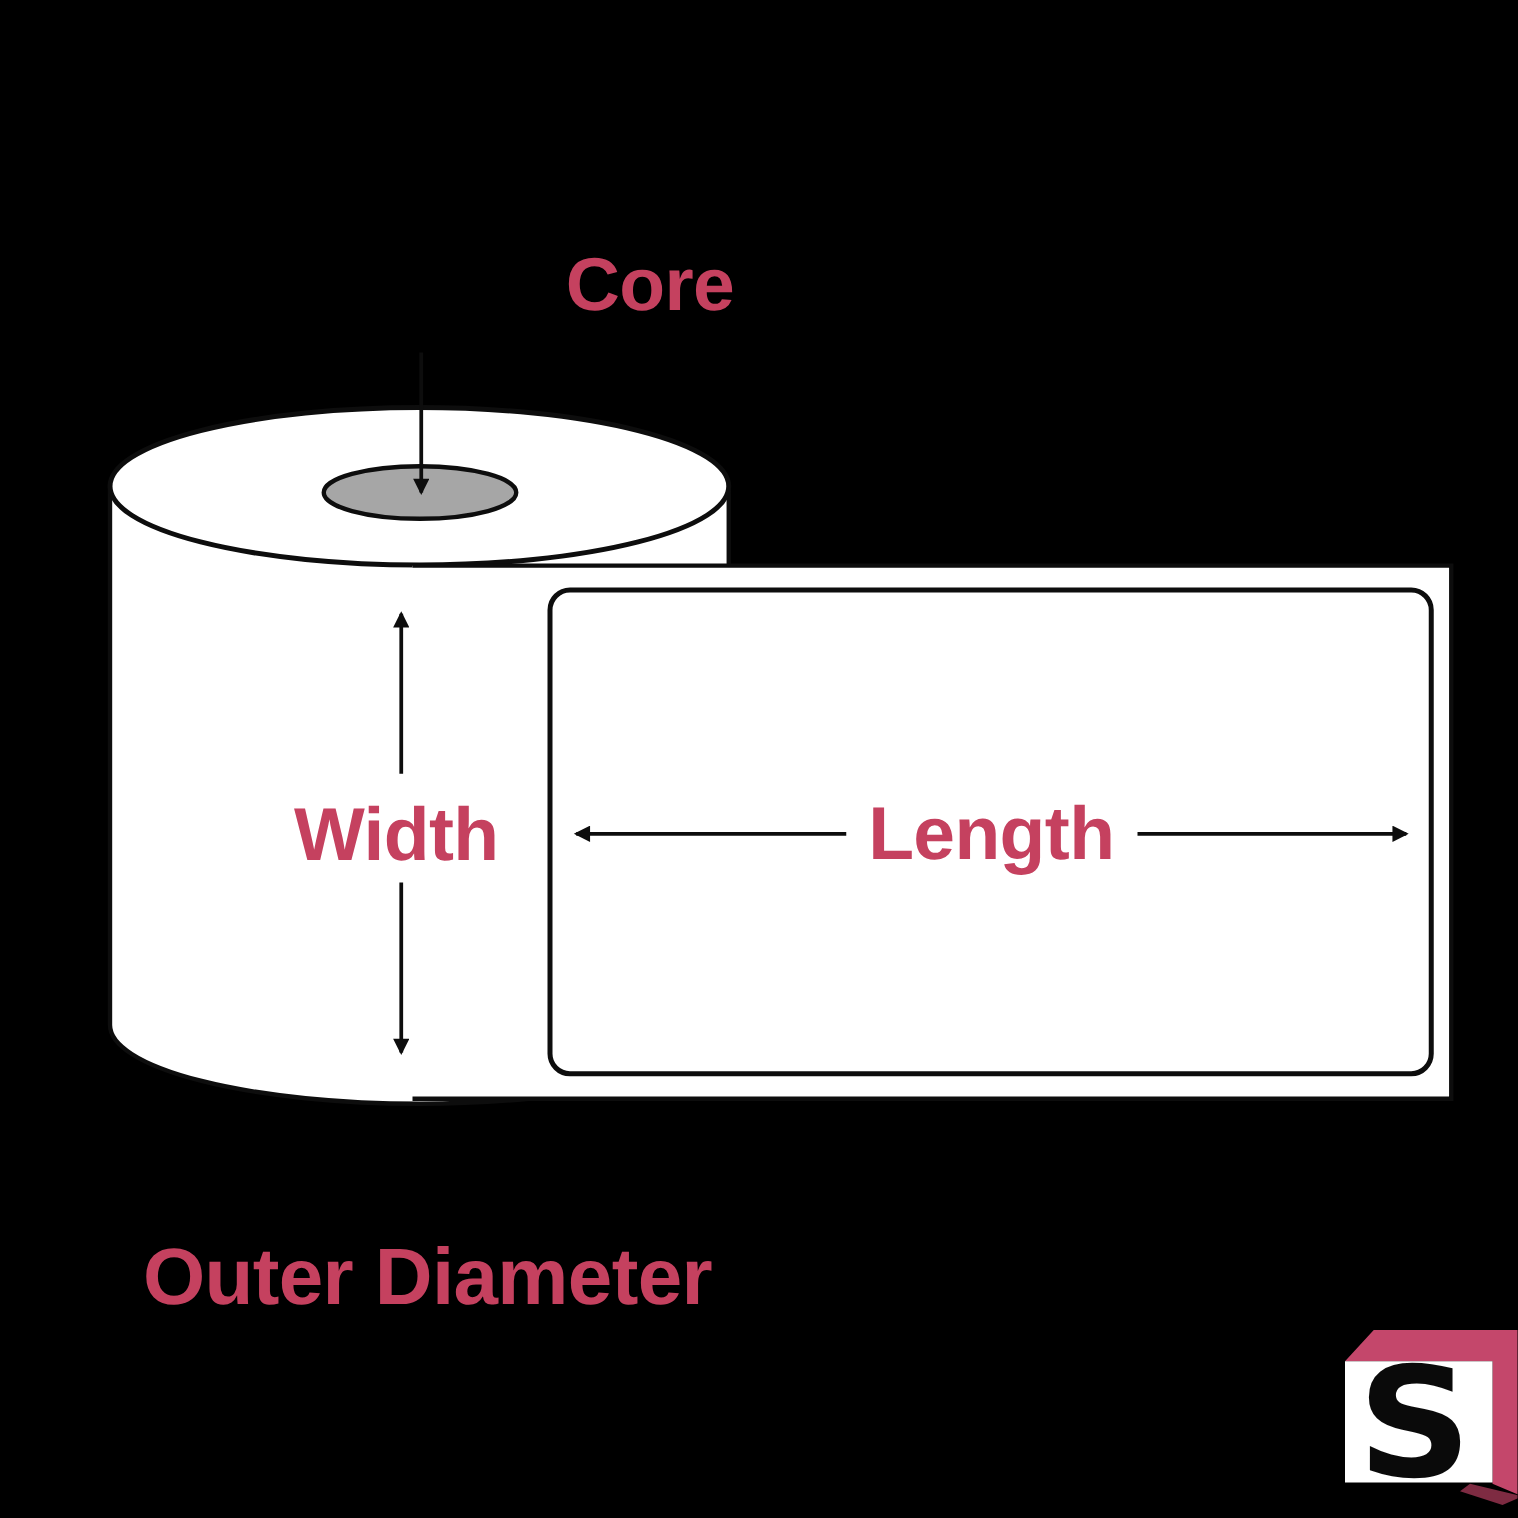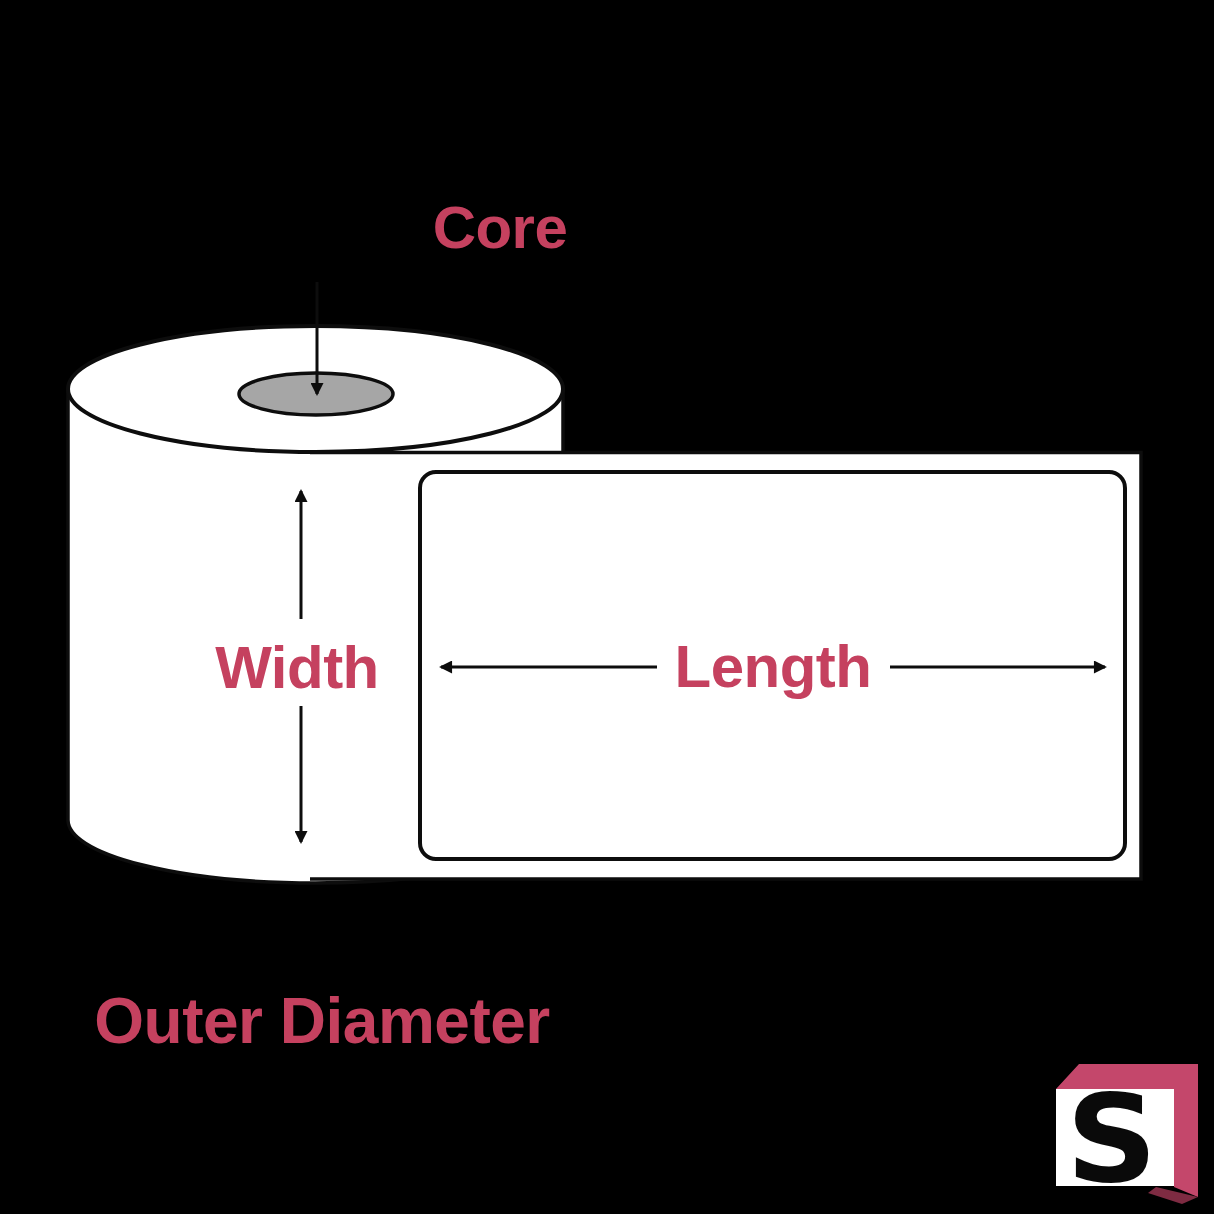--- a/index.html
+++ b/index.html
@@ -9,20 +9,21 @@
     width: 1214px;
     height: 1214px;
     overflow: hidden;
     font-family: "Liberation Sans", sans-serif;
   }
   .stage {
     position: relative;
     width: 976px;
     height: 1214px;
     background: #000000;
+    padding-left: 20px;
   }
   svg { display: block; }
   .dim-label {
     font-family: "Liberation Sans", sans-serif;
     font-weight: 700;
     letter-spacing: -0.5px;
   }
   .lbl-60 { font-size: 60px; }
   .lbl-64 { font-size: 64px; }
   .logo-s {

